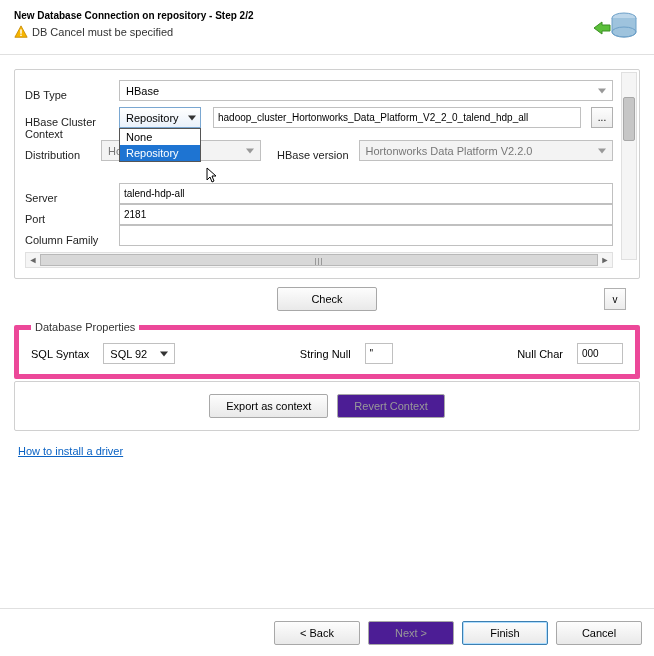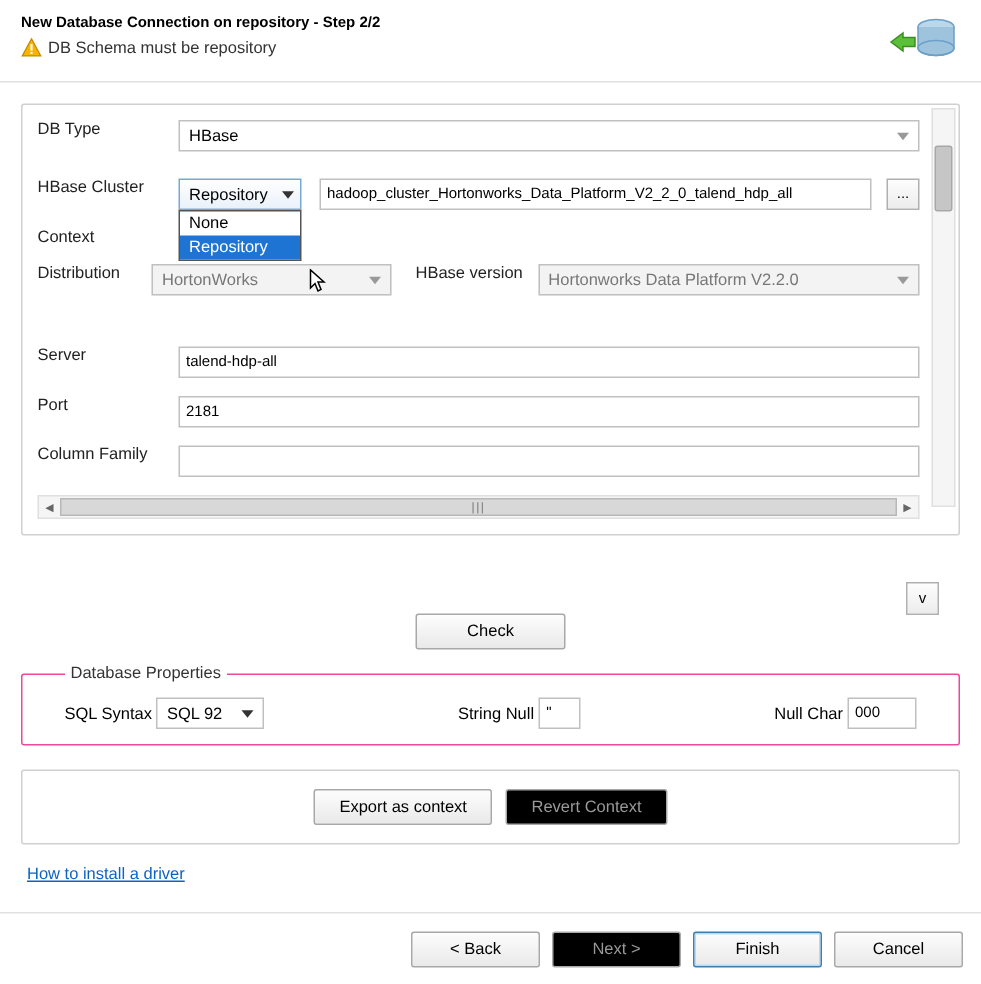--- a/index.html
+++ b/index.html
@@ -37,21 +37,21 @@
   position: absolute; right: 2px; top: 2px; bottom: 18px;
   width: 16px; background: #f5f5f5; border: 1px solid #e0e0e0;
 }
 .vscroll .thumb { position: absolute; left: 1px; right: 1px; top: 24px; height: 44px; background: #c6c6c6; border: 1px solid #a8a8a8; border-radius: 2px; }
 .hscroll { display:flex; align-items:center; height:16px; background:#f5f5f5; border:1px solid #e0e0e0; margin-top:6px; }
 .hscroll .arrow { width:14px; text-align:center; color:#666; font-size:9px; }
 .hscroll .track { flex:1; position:relative; height:100%; }
 .hscroll .thumb { position:absolute; left:0; right:0; top:1px; bottom:1px; background:#d8d8d8; border:1px solid #b8b8b8; }
 .hscroll .grip { position:absolute; left:50%; top:50%; transform:translate(-50%,-50%); font-size:8px; letter-spacing:1px; color:#777; }
 
-.row { display: flex; align-items: flex-start; margin-bottom: 12px; gap: 6px; }
+.row { display: flex; align-items: flex-end; margin-bottom: 0; gap: 6px; }
 .row label { width: 88px; color: #222; }
 .row label.lbl-sm { width: auto; margin-right: 4px; }
 .input, select {
   border: 1px solid #c0c0c0; background: #fff; padding: 2px 4px;
   font-family: inherit; font-size: 10px; height: 21px;
 }
 .flex-1 { flex: 1; }
 
 .dropdown {
   position: relative;
@@ -83,30 +83,30 @@
 }
 
 .divider { height: 6px; }
 
 .btn {
   border: 1px solid #a8a8a8; background: linear-gradient(#fdfdfd,#e9e9e9);
   padding: 4px 16px; font-family: inherit; font-size: 11px; border-radius: 2px;
   min-width: 76px; height: 24px;
 }
 .btn.default { border: 1px solid #3c7fb1; box-shadow: 0 0 0 1px #aeddff inset; }
-.btn:disabled, .btn.disabled { color: #999; background: #000000; }
+.btn:disabled, .btn.disabled { color: #999; background: #4c1d95; }
 
 .check-row { display:flex; justify-content:center; align-items:center; position:relative; margin-bottom:10px; }
 .small-btn { position:absolute; right:14px; width:22px; height:22px; border:1px solid #b0b0b0; background:linear-gradient(#fdfdfd,#ececec); font-size:10px; }
 
 .fieldset {
-  border: 1px solid #ec4899; border-radius: 2px; padding: 10px 28px; margin-bottom: 16px;
+  border: 5px solid #ec4899; border-radius: 2px; padding: 10px 12px; margin-bottom: 2px;
 }
 .fieldset legend { padding: 0 4px; color:#333; }
-.props-row { display:flex; align-items:center; gap:3px; }
+.props-row { display:flex; align-items:center; gap:14px; }
 
 .link { color:#0b63c4; text-decoration:underline; cursor:pointer; font-size:11px; margin:6px 0 0 4px; display:inline-block; }
 
 .footer {
   position:absolute; left:0; right:0; bottom:0; height:48px;
   border-top:1px solid #e0e0e0; display:flex; justify-content:flex-end;
   align-items:center; padding:0 12px; gap:8px;
 }
 .footer .btn { min-width: 86px; }
 
@@ -123,21 +123,21 @@
   <div class="header-text">
     <div class="header-title">New Database Connection on repository - Step 2/2</div>
     <div class="header-warning">
       <span class="warning-icon">
         <svg viewBox="0 0 16 16" width="14" height="14">
             <polygon points="8,1 15,14 1,14" fill="#f7b500" stroke="#c78a00"></polygon>
             <rect x="7.2" y="5" width="1.6" height="5" fill="#fff"></rect>
             <rect x="7.2" y="11" width="1.6" height="1.6" fill="#fff"></rect>
           </svg>
       </span>
-      <span>DB Schema must be repository</span>
+      <span>DB Cancel must be specified</span>
     </div>
   </div>
   <div class="header-icon">
     <svg viewBox="0 0 48 36" width="48" height="36">
       <ellipse cx="32" cy="8" rx="12" ry="5" fill="#bcd6ea" stroke="#6da0c8"></ellipse>
       <path d="M20 8 v14 a12 5 0 0 0 24 0 V8" fill="#9ec3dd" stroke="#6da0c8"></path>
       <ellipse cx="32" cy="22" rx="12" ry="5" fill="none" stroke="#6da0c8"></ellipse>
       <path d="M2 18 l8 -6 v3 h8 v6 h-8 v3 z" fill="#5bbf3a" stroke="#3a8f22"></path>
     </svg>
   </div>
@@ -218,21 +218,21 @@
       </div>
       <div class="arrow">►</div>
     </div>
 
     <div class="vscroll">
       <div class="thumb"></div>
     </div>
   </div>
 
   <div class="check-row">
-    <button class="btn" style="min-width:100px;margin-top:44px;">Check</button>
+    <button class="btn" style="min-width:100px;">Check</button>
     <button class="small-btn">v</button>
   </div>
 
   <fieldset class="fieldset">
     <legend>Database Properties</legend>
     <div class="props-row">
       <label>SQL Syntax</label>
       <div class="toprow-select" style="flex:0 0 72px;text-align:right;">
         <span>SQL 92</span>
         <span class="tri" style="border-top-color:#333;"></span>

